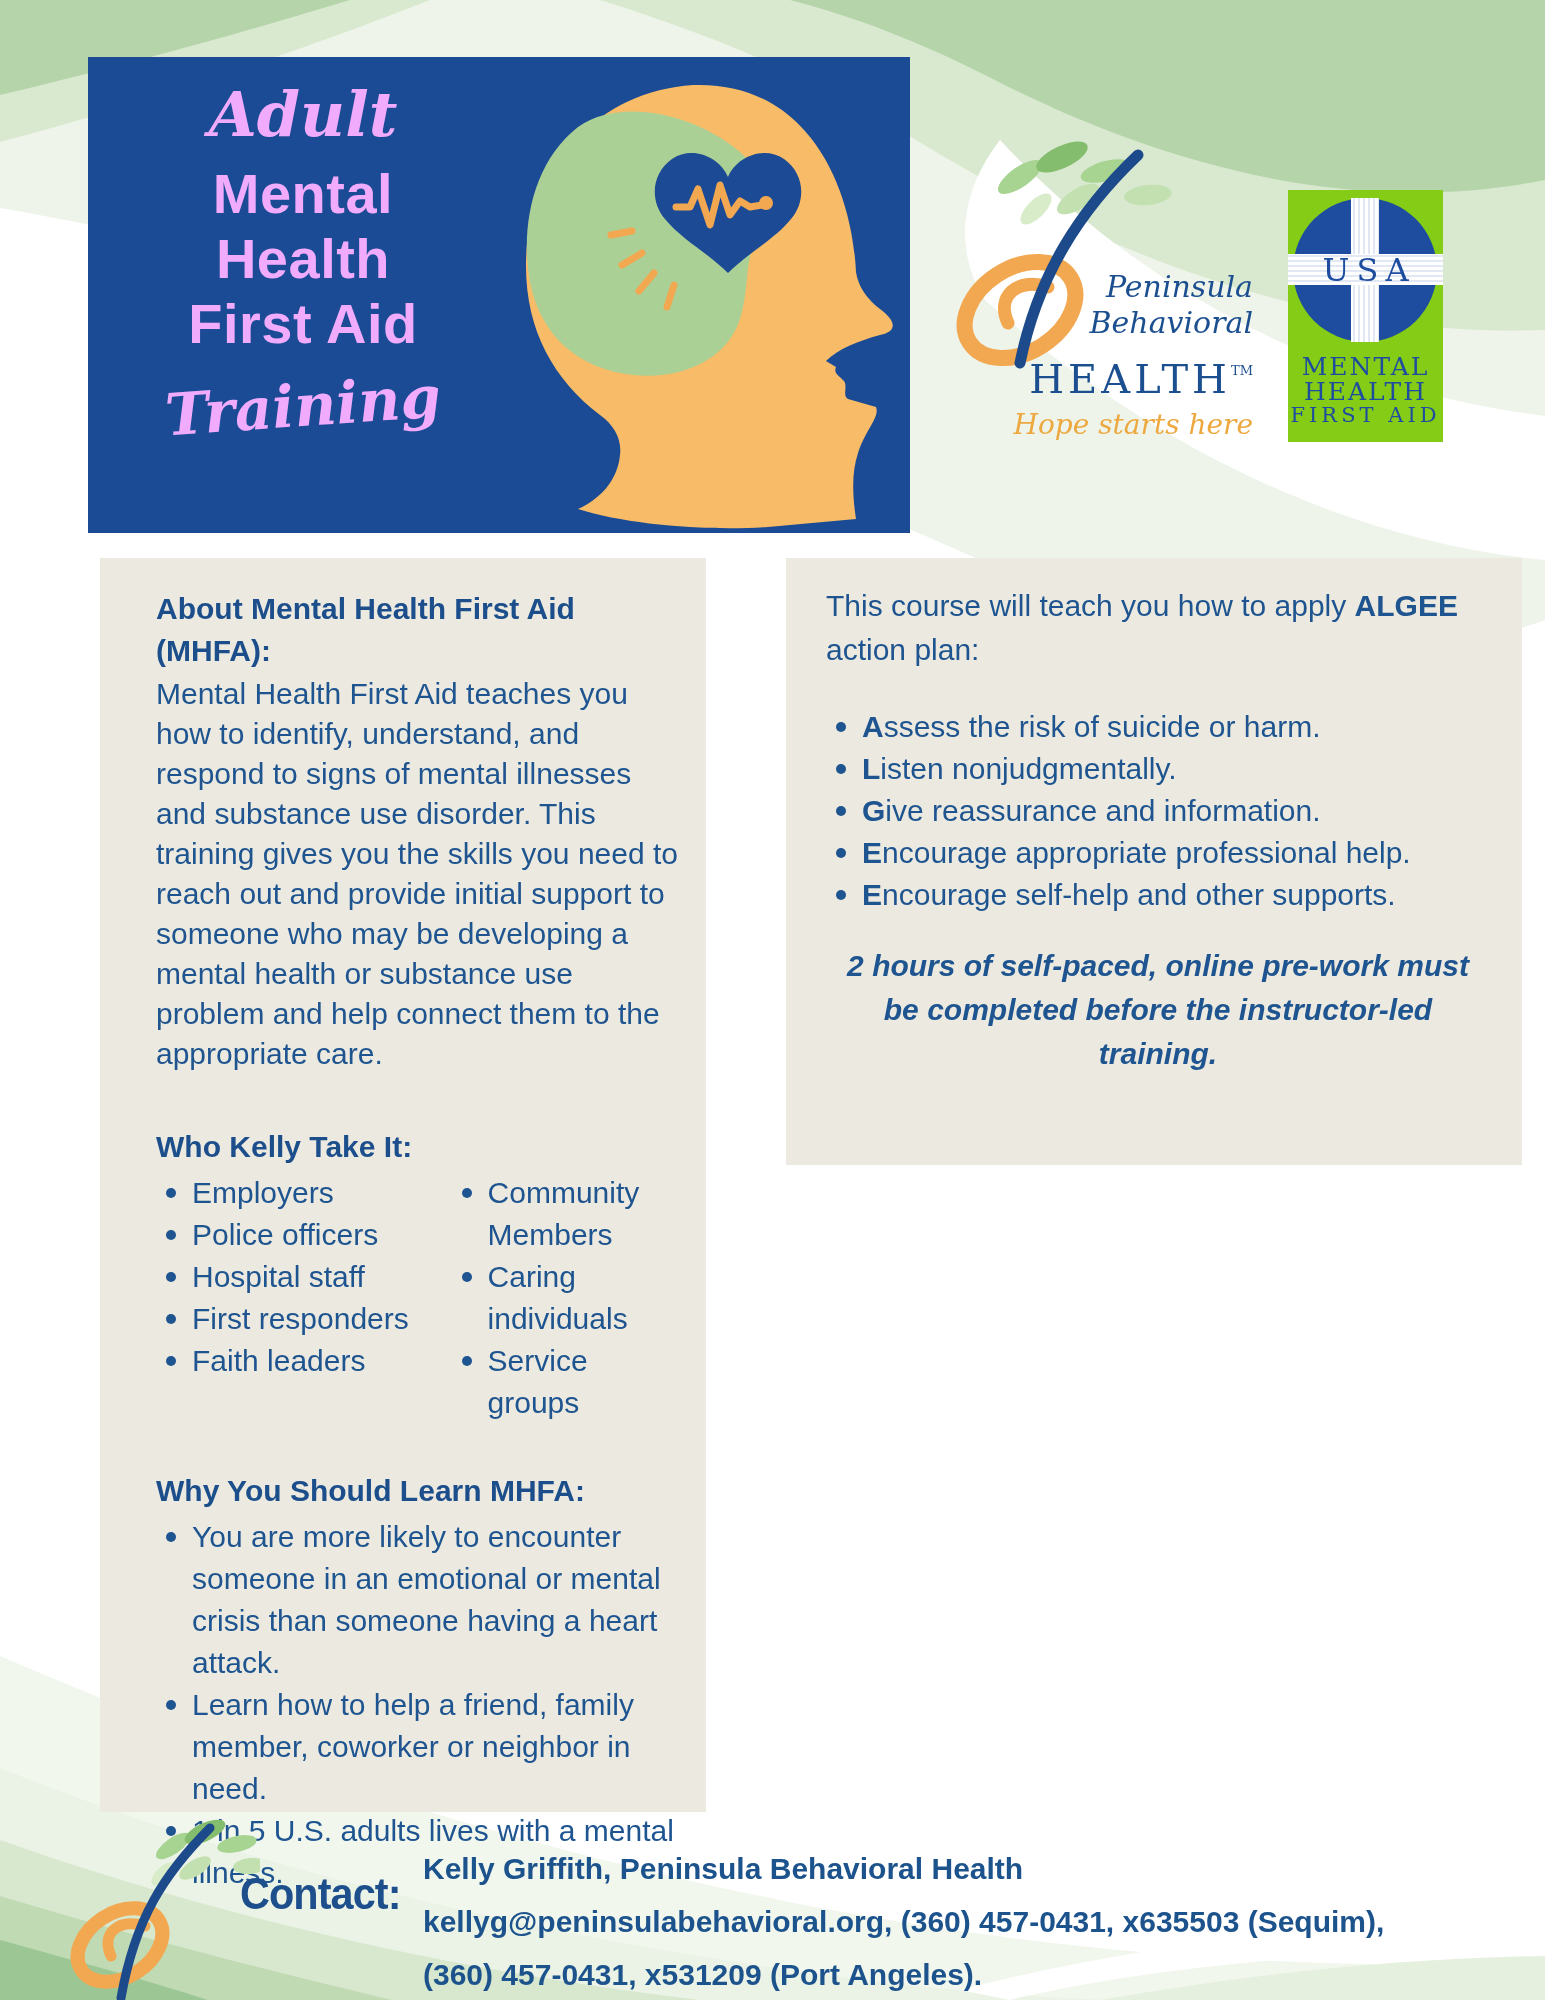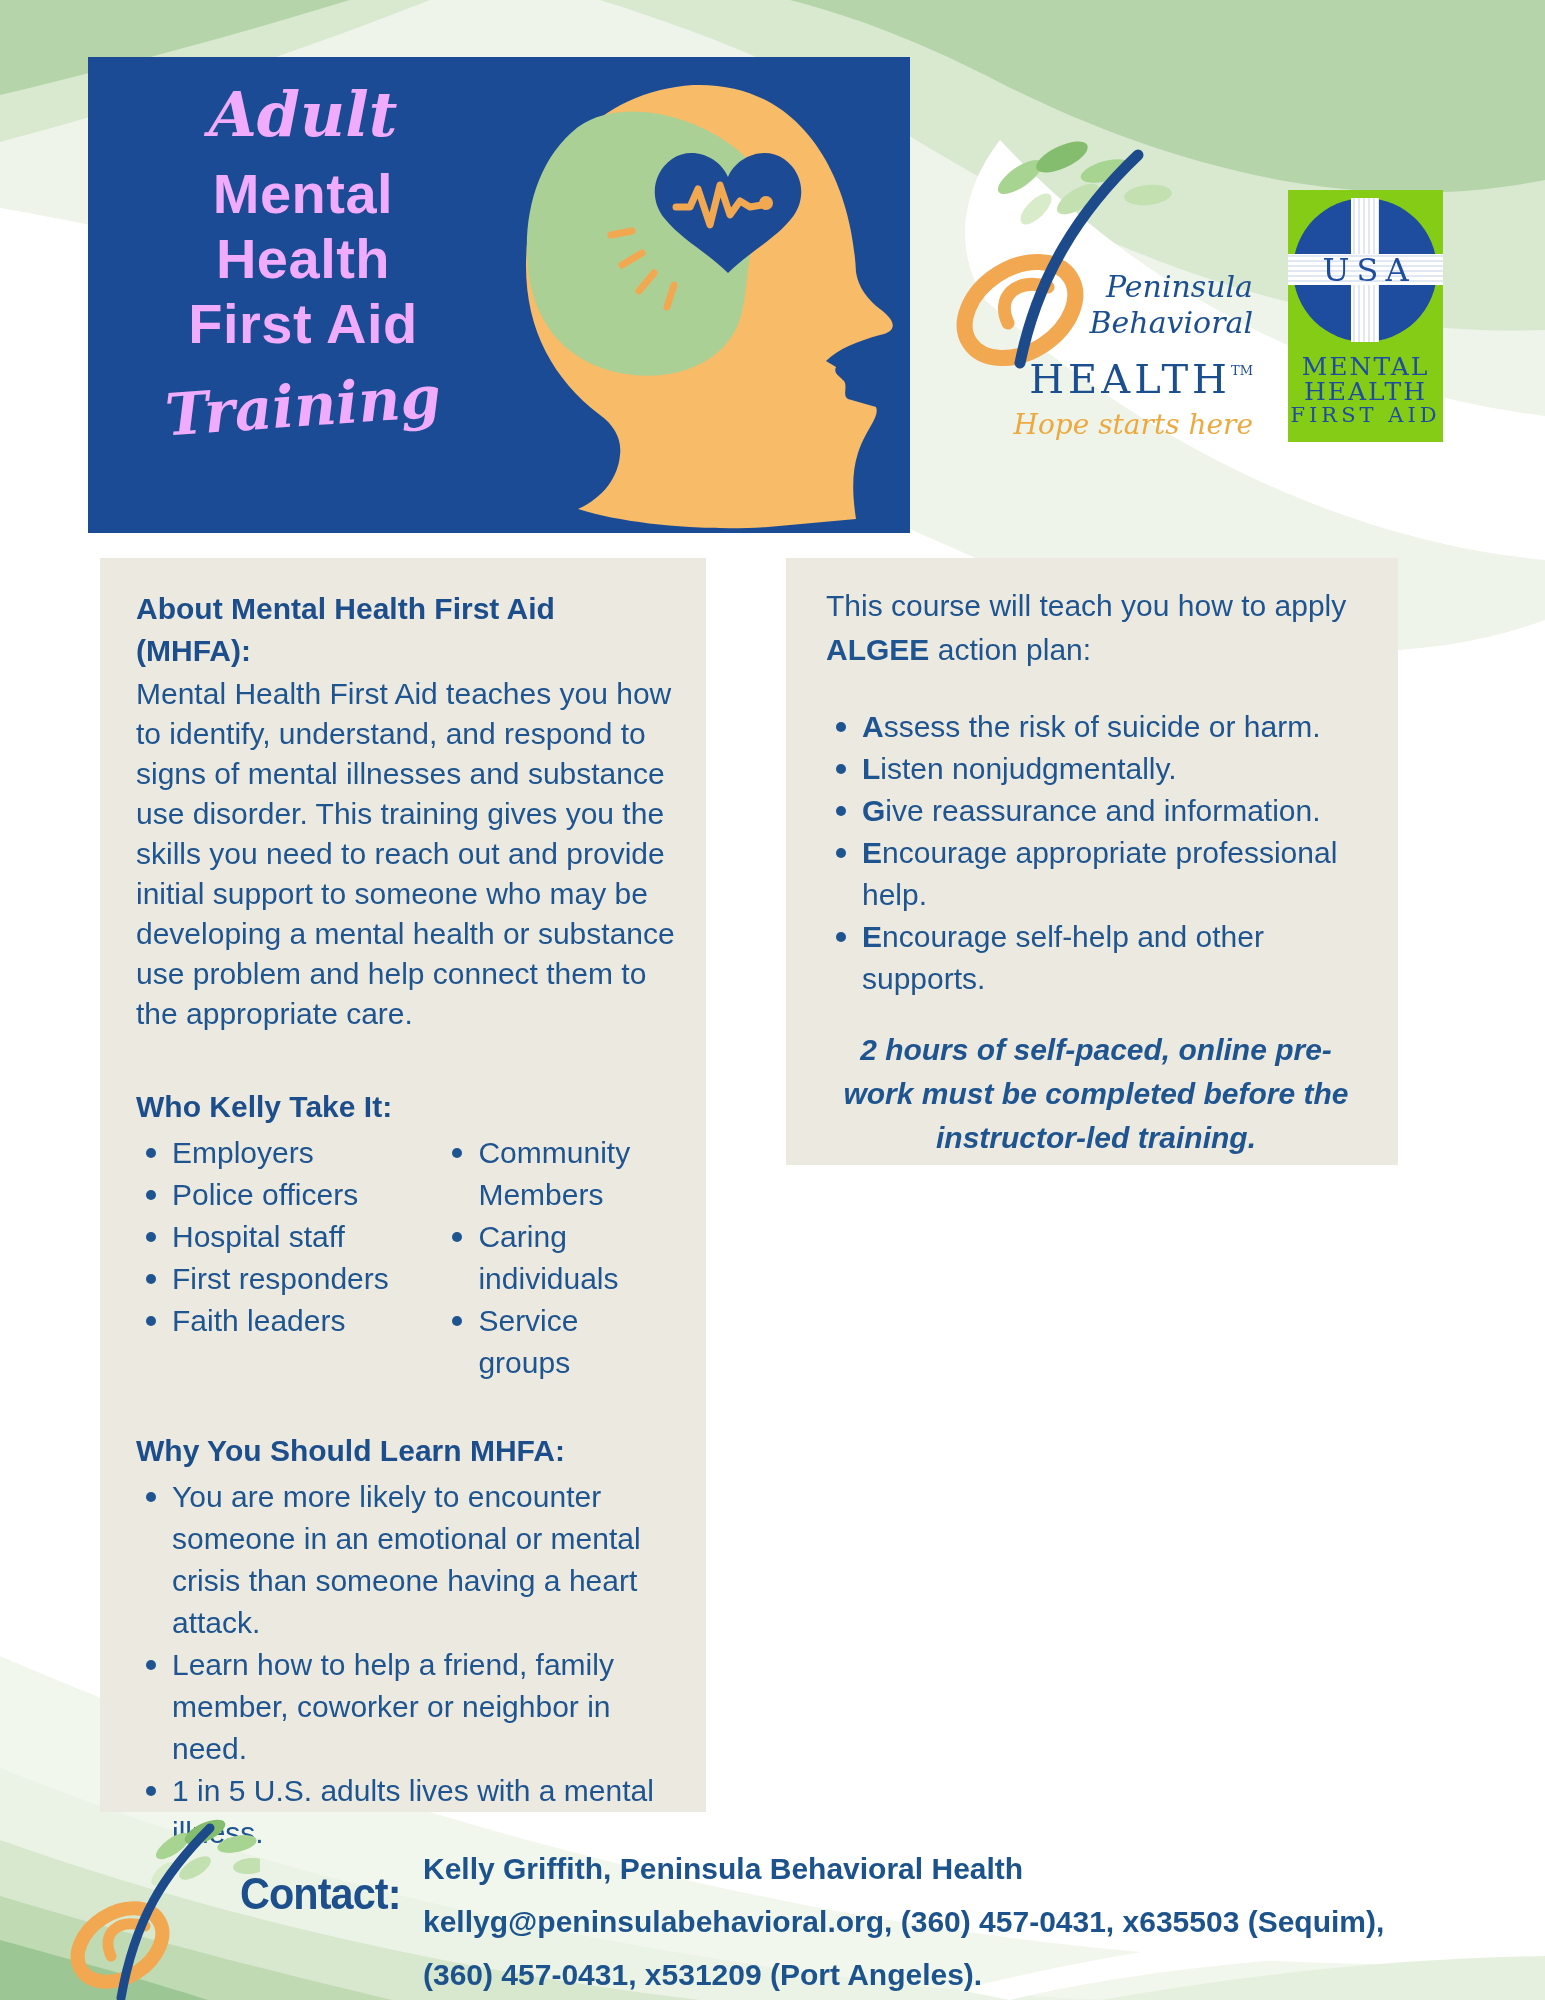--- a/index.html
+++ b/index.html
@@ -33,22 +33,22 @@
   .mhfa-svg{position:absolute;left:0;top:0;width:155px;height:160px;}
   .usa-text{position:absolute;left:0;top:61px;width:155px;text-align:center;color:var(--logo-blue);
             font-family:"DejaVu Serif","Liberation Serif",serif;font-size:32px;letter-spacing:7px;text-indent:7px;}
   .mhfa-words{position:absolute;left:0;top:164px;width:155px;color:var(--logo-blue);
               font-family:"DejaVu Serif","Liberation Serif",serif;}
   .mhfa-w1,.mhfa-w2{font-size:25px;line-height:25px;letter-spacing:2px;}
   .mhfa-w3{font-size:21px;line-height:23px;letter-spacing:4px;}
 
   
   .panel{position:absolute;background:var(--beige);color:var(--txt);font-size:30px;}
-  .left-panel{left:100px;top:558px;width:606px;height:1254px;padding:30px 28px 0 36px;box-sizing:border-box;}
-  .right-panel{left:786px;top:558px;width:612px;height:607px;padding:26px 32px 0 40px;box-sizing:border-box;}
+  .left-panel{left:100px;top:558px;width:606px;height:1254px;padding:30px 28px 0 56px;box-sizing:border-box;}
+  .right-panel{left:786px;top:558px;width:736px;height:607px;padding:26px 32px 0 40px;box-sizing:border-box;}
   .heading{font-weight:bold;color:#1c4e8c;line-height:42px;margin:0;}
   .body-par{line-height:40px;margin:2px 0 0 0;}
   .sec-gap1{margin-top:52px;}
   .sec-gap2{margin-top:46px;}
   ul.blist{list-style:none;margin:4px 0 0 0;padding:0;line-height:42px;}
   ul.blist li{position:relative;padding-left:36px;}
   ul.blist li::before{content:"";position:absolute;left:10px;top:16px;width:10px;height:10px;border-radius:50%;background:var(--txt);}
   .who-cols{display:flex;gap:26px;}
   .who-cols .col1{width:300px;}
   .who-cols .col2{width:252px;}

